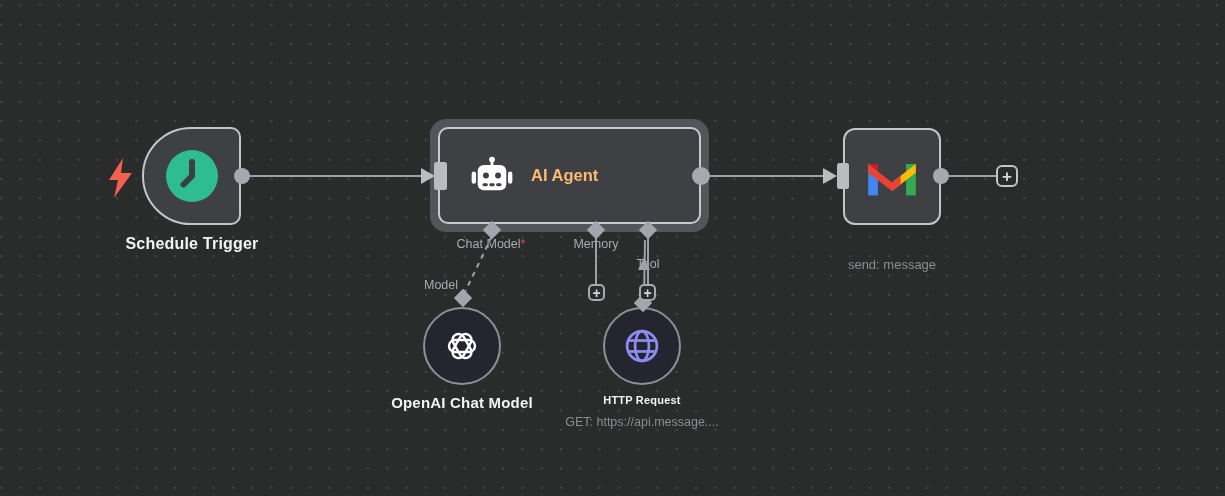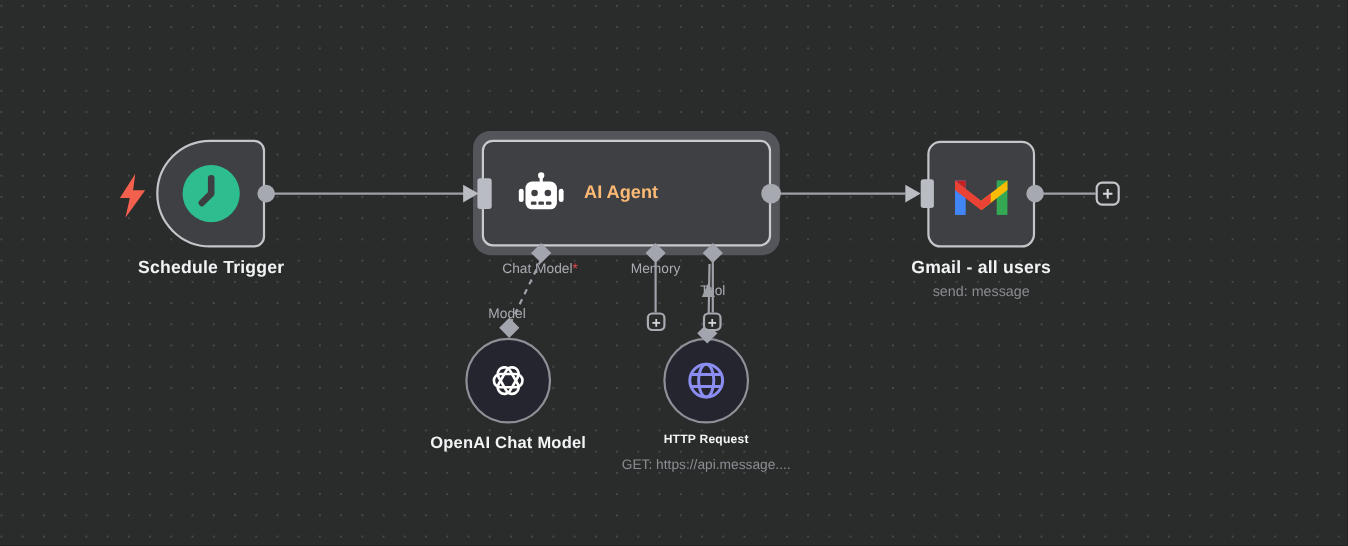--- a/index.html
+++ b/index.html
@@ -71,32 +71,31 @@
       </svg>
       <span id="ai-title">AI Agent</span>
     </div>
   </div>
 
   <div class="port-label" style="left:411px;top:237px;width:160px;">
     <span>Chat Model</span><span class="asterisk">*</span>
   </div>
   <div class="port-label" style="left:546px;top:237px;width:100px;">Memory</div>
   <div class="port-label" style="left:598px;top:237px;width:100px;margin-top:20px;">Tool</div>
-  <div class="port-label" style="left:411px;top:278px;width:100px;">Model</div>
+  <div class="port-label" style="left:391px;top:278px;width:100px;">Model</div>
 
   <div class="node" id="gmail-node">
     <svg width="52" height="42" viewBox="0 0 48 38">
       <rect x="2" y="7" width="9" height="29" fill="#4285F4"></rect>
       <rect x="37" y="7" width="9" height="29" fill="#34A853"></rect>
       <polygon points="46,7 24,24 24,32 46,15" fill="#FBBC05"></polygon>
       <polygon points="2,7 24,24 32,17.8 32,25.8 24,32 2,15" fill="#EA4335"></polygon>
       <polygon points="2,7 11,7 11,14" fill="#C5221F"></polygon>
     </svg>
   </div>
-  <div class="node-label" style="left:792px;top:235px;width:200px;">Gmail - all users</div>
   <div class="node-sub" style="left:792px;top:257px;width:200px;">send: message</div>
 
   <div class="round-node" id="openai-node">
     <svg width="40" height="40" viewBox="0 0 40 40">
       <g transform="translate(20,20)" fill="none" stroke="#ffffff" stroke-width="2.4">
         <rect x="-13" y="-6" width="26" height="12" rx="6"></rect>
         <rect x="-13" y="-6" width="26" height="12" rx="6" transform="rotate(60)"></rect>
         <rect x="-13" y="-6" width="26" height="12" rx="6" transform="rotate(120)"></rect>
       </g>
     </svg>

